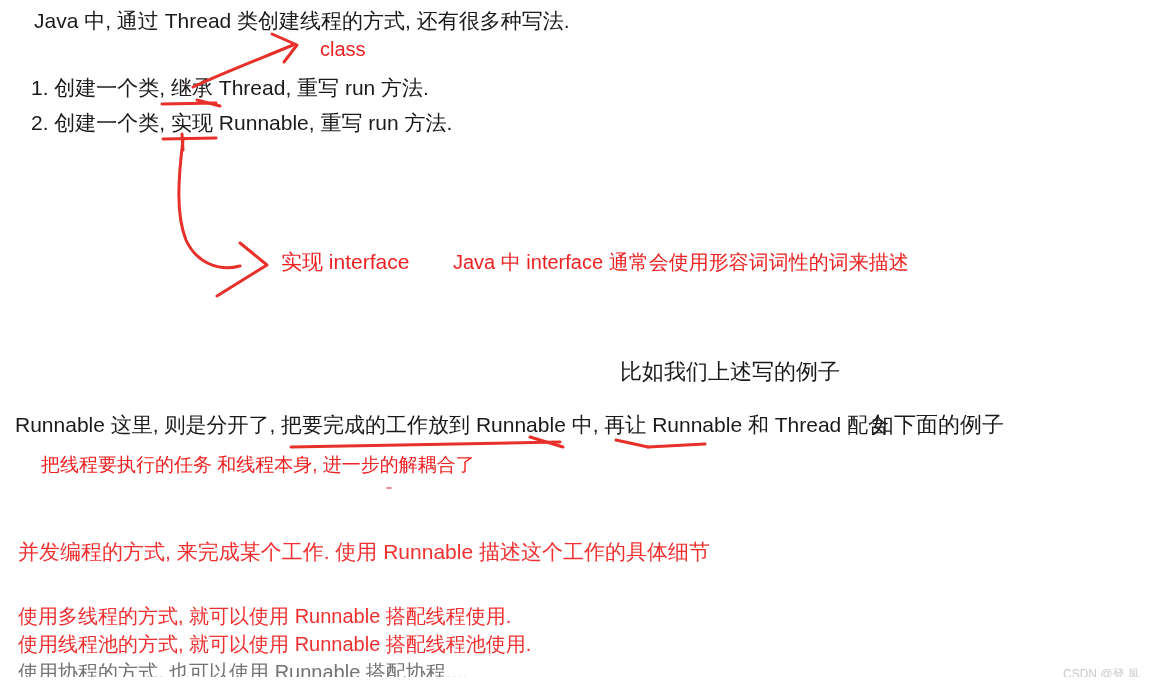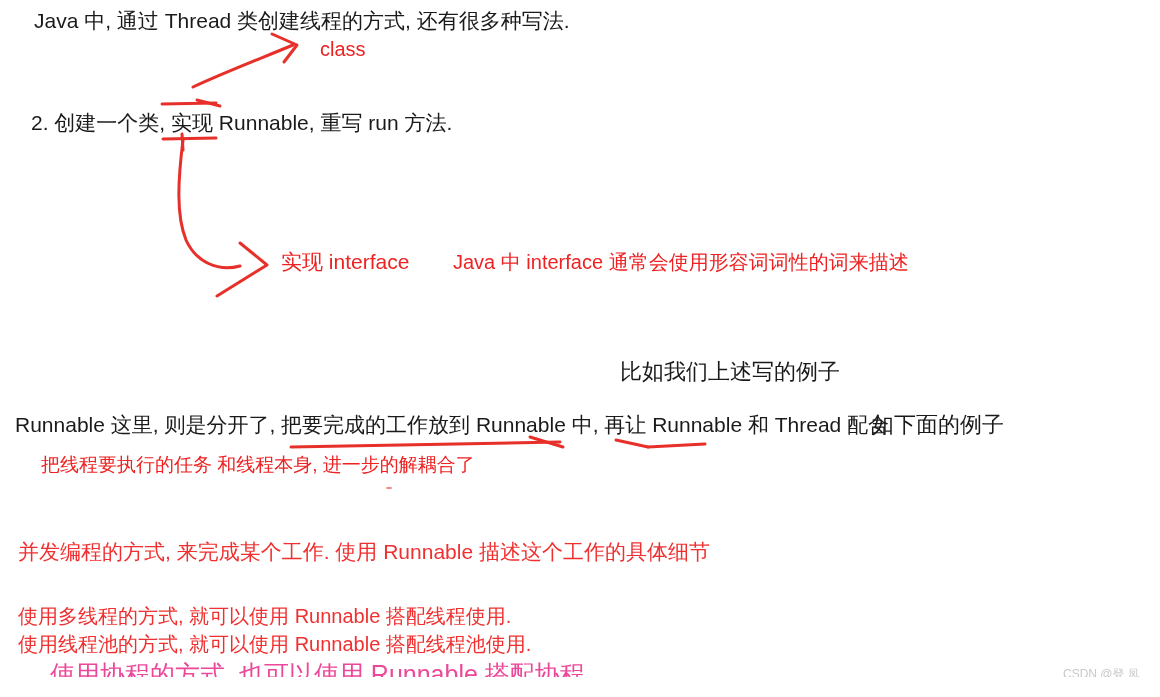--- a/index.html
+++ b/index.html
@@ -34,21 +34,21 @@
 
   .t-body1  { left: 15px;  top: 360px; font-size: 21px; }
   .t-body1b { left: 620px; top: 361px; font-size: 22px; }
   .t-body2  { left: 15px;  top: 414px; font-size: 21px; }
   .t-body2b { left: 872px; top: 414px; font-size: 22px; }
   .t-decouple { left: 41px; top: 455px; font-size: 19px; color: #ee2222; }
 
   .t-red1   { left: 18px;  top: 541px; font-size: 21px; color: #f03030; }
   .t-red2   { left: 18px;  top: 606px; font-size: 20px; color: #f03030; }
   .t-red3   { left: 18px;  top: 634px; font-size: 20px; color: #f03030; }
-  .t-red4   { left: 18px;  top: 662px; font-size: 25px; color: #ec4899; margin-left: 32px; }
+  .t-red4   { left: 18px;  top: 662px; font-size: 20px; color: #737373; }
 
   .t-watermark {
     left: 1063px; top: 668px;
     font-size: 12px;
     color: #c9c9c9;
   }
 
   svg.annot {
     position: absolute;
     left: 0; top: 0;
@@ -64,20 +64,21 @@
     stroke-linejoin: round;
   }
 </style>
 </head>
 <body>
 
 <div id="page">
 
   <div class="txt sans t-intro">Java 中, 通过 Thread 类创建线程的方式, 还有很多种写法.</div>
 
+  <div class="txt sans t-li1">1. 创建一个类, 继承 Thread, 重写 run 方法.</div>
 
   <div class="txt sans t-li2">2. 创建一个类, 实现 Runnable, 重写 run 方法.</div>
 
 
   <div class="txt serif t-body1b">比如我们上述写的例子</div>
 
   <div class="txt sans t-body2">Runnable 这里, 则是分开了, 把要完成的工作放到 Runnable 中, 再让 Runnable 和 Thread 配合</div>
 
   <div class="txt serif t-body2b">如下面的例子</div>
 

